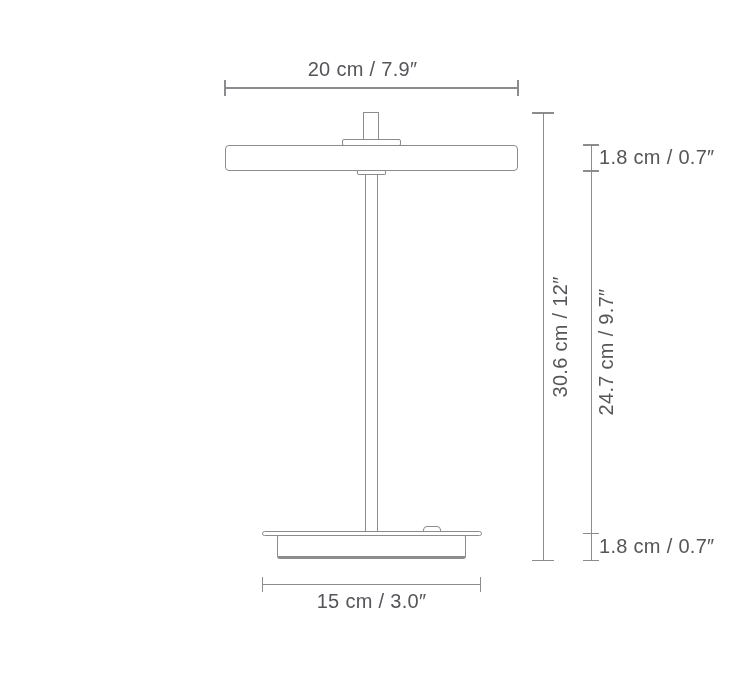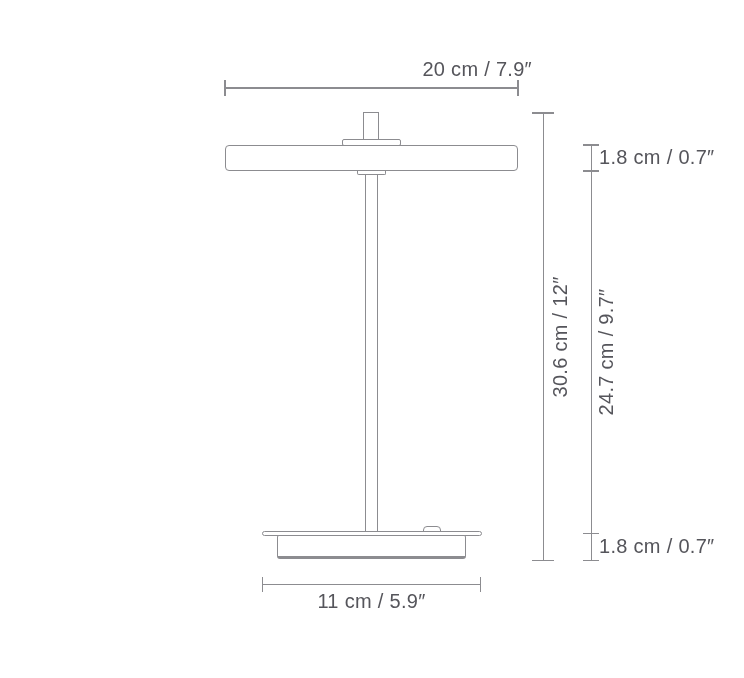--- a/index.html
+++ b/index.html
@@ -50,21 +50,21 @@
 
   <div class="abs stem"></div>
   <div class="abs part finial"></div>
   <div class="abs part collar-top"></div>
   <div class="abs part collar-bottom"></div>
   <div class="abs part shade"></div>
   <div class="abs part button"></div>
   <div class="abs part base-plate"></div>
   <div class="abs part base-body"></div>
 
-  <div class="abs dim-label center" style="left:239px;top:58px;width:293px;text-align:right;">20 cm / 7.9″</div>
+  <div class="abs dim-label center" style="left:216px;top:58px;width:293px;">20 cm / 7.9″</div>
   <div class="abs hline" style="left:225px;top:87px;width:293px;"></div>
   <div class="abs tick-v" style="left:224px;top:80px;"></div>
   <div class="abs tick-v" style="left:517px;top:80px;"></div>
 
   <div class="abs vline" style="left:542.5px;top:113px;height:448px;"></div>
   <div class="abs tick-h" style="left:532px;top:112px;"></div>
   <div class="abs tick-h" style="left:532px;top:559.5px;"></div>
   <div class="abs dim-label rot" style="left:480px;top:326px;width:160px;height:22px;">30.6 cm / 12″</div>
 
   <div class="abs vline" style="left:590.5px;top:145px;height:416px;"></div>
@@ -75,15 +75,15 @@
 
   <div class="abs dim-label" style="left:599px;top:146px;">1.8 cm / 0.7″</div>
 
   <div class="abs dim-label rot" style="left:526px;top:341px;width:160px;height:22px;">24.7 cm / 9.7″</div>
 
   <div class="abs dim-label" style="left:599px;top:535px;">1.8 cm / 0.7″</div>
 
   <div class="abs hline" style="left:262px;top:583.5px;width:219px;"></div>
   <div class="abs tick-v" style="left:261.5px;top:577px;height:15px;"></div>
   <div class="abs tick-v" style="left:479.5px;top:577px;height:15px;"></div>
-  <div class="abs dim-label center" style="left:262px;top:590px;width:219px;">11 cm / 5.9″</div>
+  <div class="abs dim-label center" style="left:262px;top:590px;width:219px;">15 cm / 3.0″</div>
 
 </div>
 
 </body></html>

